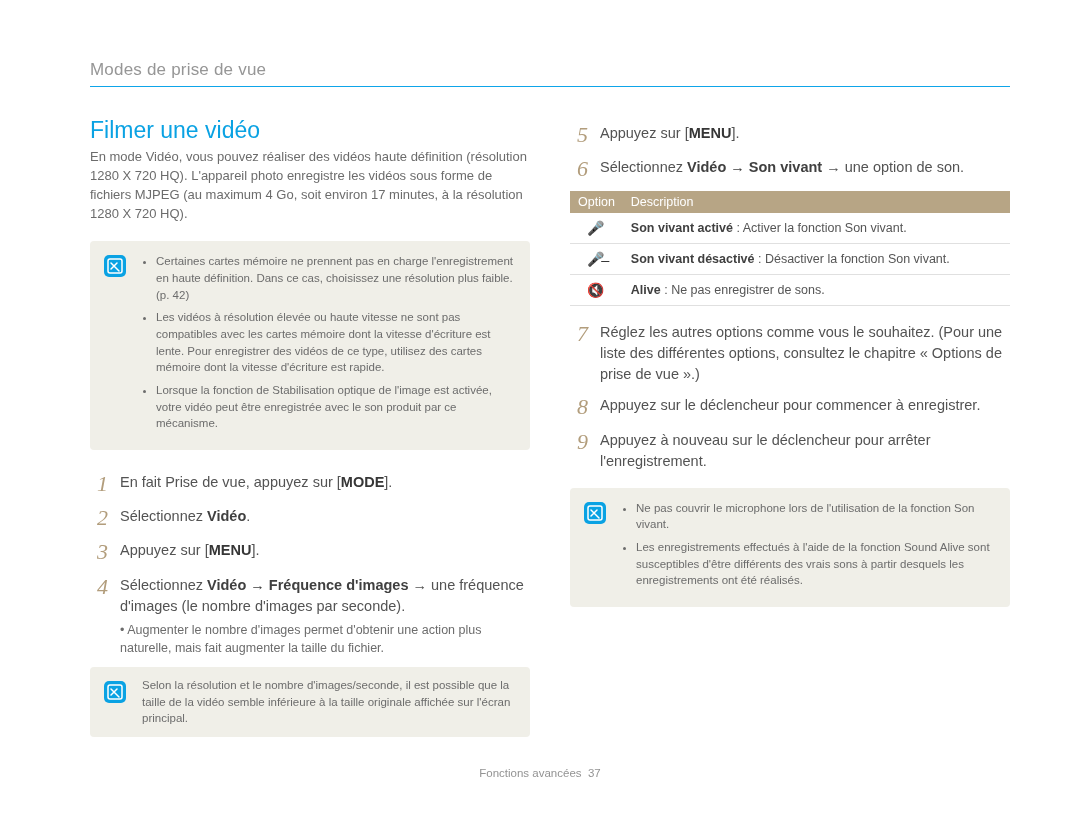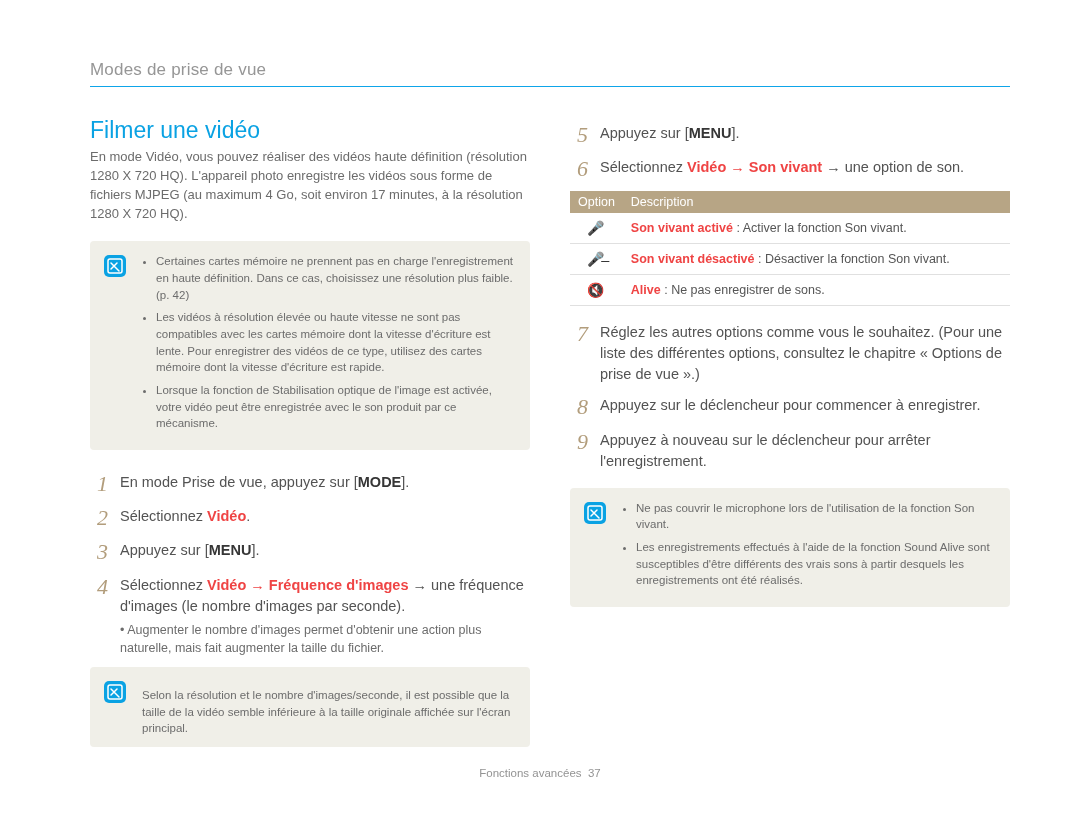--- a/index.html
+++ b/index.html
@@ -16,39 +16,39 @@
     width:920px;letter-spacing:0.2px;
   }
   .cols{display:flex;gap:40px;}
   .col{width:440px;}
   h1{font-size:23px;font-weight:400;color:#0aa2e3;margin:0 0 4px 0;}
   .intro{font-size:13px;line-height:1.45;color:#6c6c6c;margin:0 0 18px 0;}
   .notebox{
     background:#f0efe8;border-radius:4px;padding:12px 16px 12px 52px;
     position:relative;margin-bottom:22px;
   }
-  .notebox.small-pad{padding:20px 16px 10px 52px;}
+  .notebox.small-pad{padding:10px 16px 10px 52px;}
   .notebox .note-ico{
     position:absolute;left:14px;top:14px;width:22px;height:22px;
     background:#0aa2e3;border-radius:5px;color:#fff;text-align:center;
     font-size:13px;line-height:22px;font-weight:bold;
   }
   .notebox ul{margin:0;padding-left:14px;font-size:11.5px;line-height:1.45;color:#6c6c6c;}
   .notebox ul li{margin-bottom:6px;}
   .notebox p.single{margin:0;font-size:11.5px;line-height:1.45;color:#6c6c6c;}
   .steps{margin:0;padding:0;list-style:none;}
   .steps li{display:flex;gap:12px;margin-bottom:10px;}
   .steps .num{
     font-size:22px;color:#b29d7c;font-style:italic;font-family:Georgia,serif;
     min-width:18px;text-align:right;line-height:1.1;
   }
   .steps .txt{font-size:14.5px;line-height:1.45;color:#535353;flex:1;}
   .steps .txt .sub{font-size:12.5px;color:#6c6c6c;margin-top:4px;}
   .steps .txt .sub::before{content:"•  ";}
-  .bold{font-weight:600;color:#ef4444;}
+  .bold{font-weight:600;color:#404040;}
   .kbd{font-weight:700;color:#363636;}
   .tbl{border-collapse:collapse;width:100%;margin:8px 0 16px 0;font-size:12.5px;}
   .tbl th{background:#b7a585;color:#fff;font-weight:400;text-align:left;padding:4px 8px;}
   .tbl td{border-bottom:1px solid #e0e0e0;padding:7px 8px;vertical-align:middle;color:#555;}
   .tbl td.ico{text-align:center;width:32px;font-size:14px;color:#222;}
   .footer{position:absolute;bottom:36px;left:0;right:0;text-align:center;font-size:11.5px;color:#939393;}
 </style>
 </head>
 <body>
 
@@ -71,21 +71,21 @@
         <ul>
           <li>Certaines cartes mémoire ne prennent pas en charge l'enregistrement en haute définition. Dans ce cas, choisissez une résolution plus faible. (p. 42)</li>
           <li>Les vidéos à résolution élevée ou haute vitesse ne sont pas compatibles avec les cartes mémoire dont la vitesse d'écriture est lente. Pour enregistrer des vidéos de ce type, utilisez des cartes mémoire dont la vitesse d'écriture est rapide.</li>
           <li>Lorsque la fonction de Stabilisation optique de l'image est activée, votre vidéo peut être enregistrée avec le son produit par ce mécanisme.</li>
         </ul>
       </div>
 
       <ol class="steps">
         <li>
           <div class="num">1</div>
-          <div class="txt"><span>En mode Prise de vue, appuyez sur [</span><span class="kbd">MODE</span><span>].</span></div>
+          <div class="txt"><span>En fait Prise de vue, appuyez sur [</span><span class="kbd">MODE</span><span>].</span></div>
         </li>
         <li>
           <div class="num">2</div>
           <div class="txt"><span>Sélectionnez </span><span class="bold">Vidéo</span><span>.</span></div>
         </li>
         <li>
           <div class="num">3</div>
           <div class="txt"><span>Appuyez sur [</span><span class="kbd">MENU</span><span>].</span></div>
         </li>
         <li>

